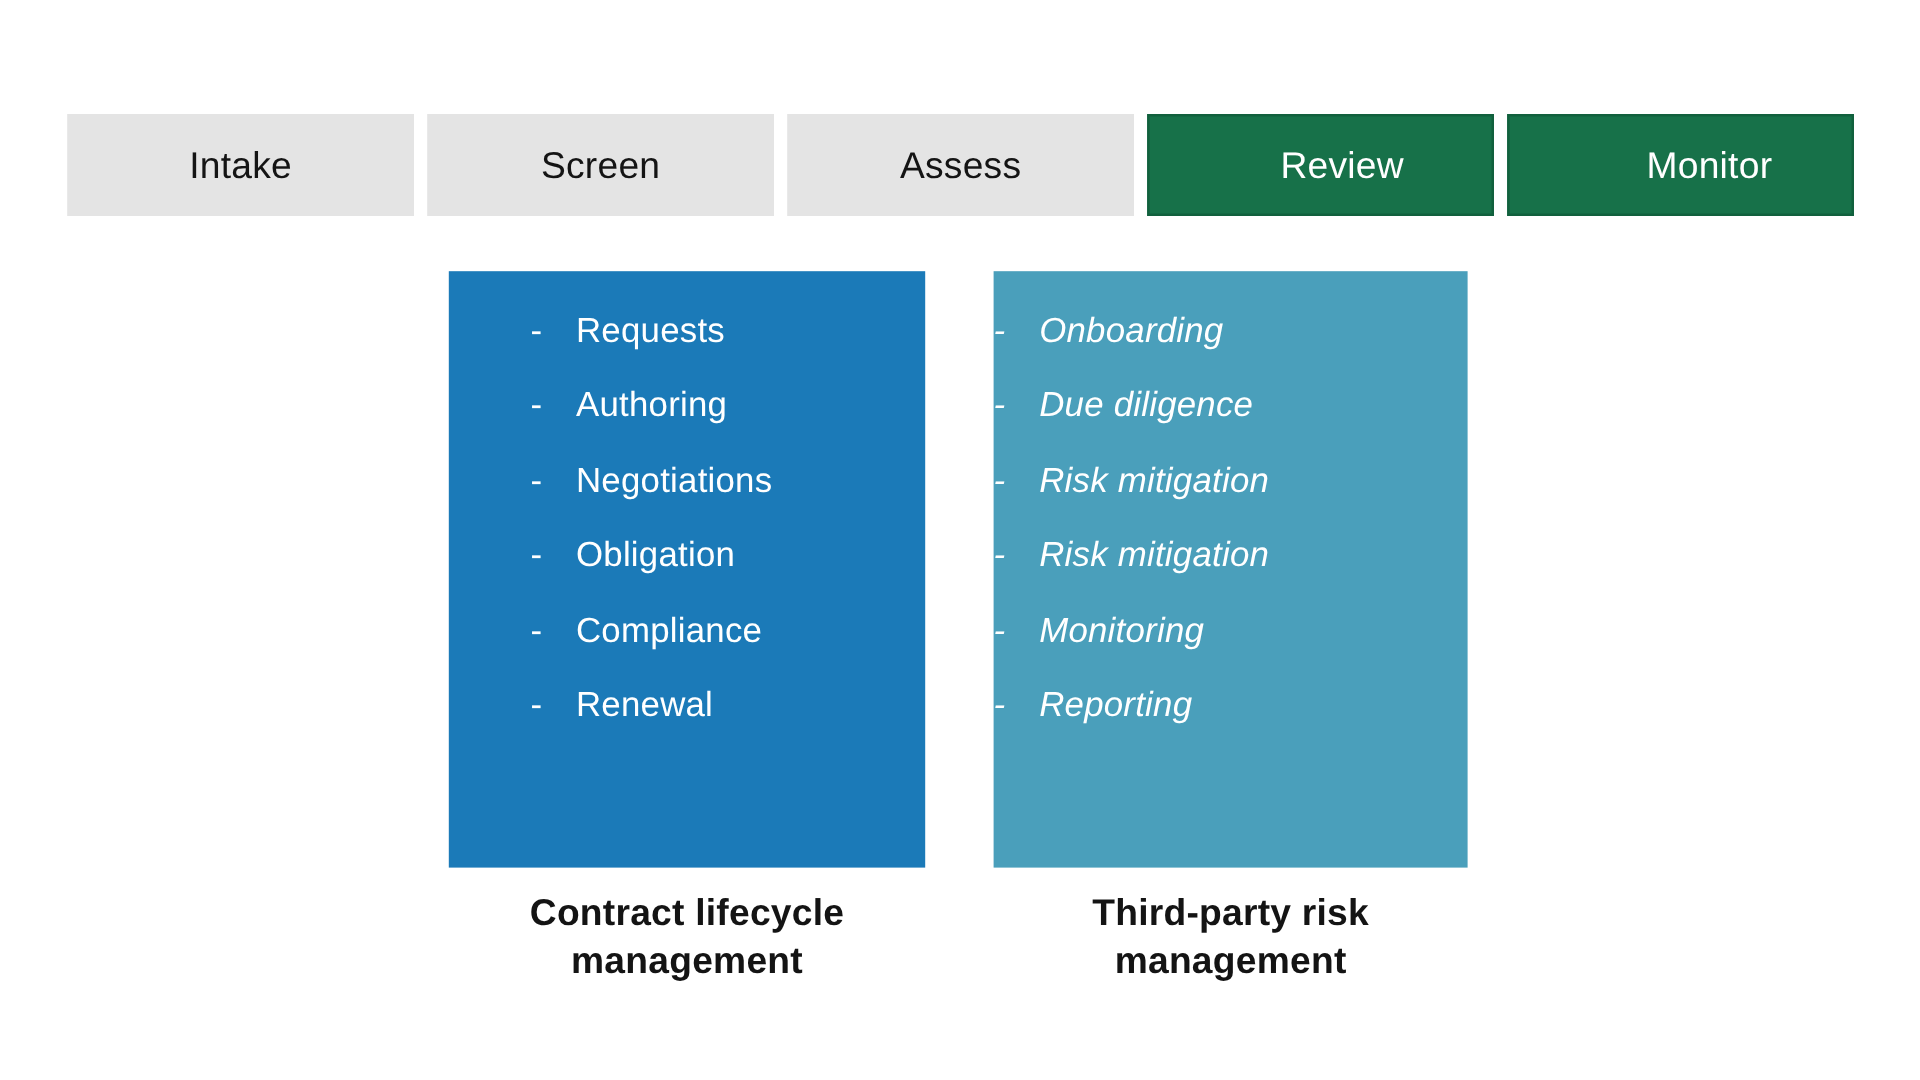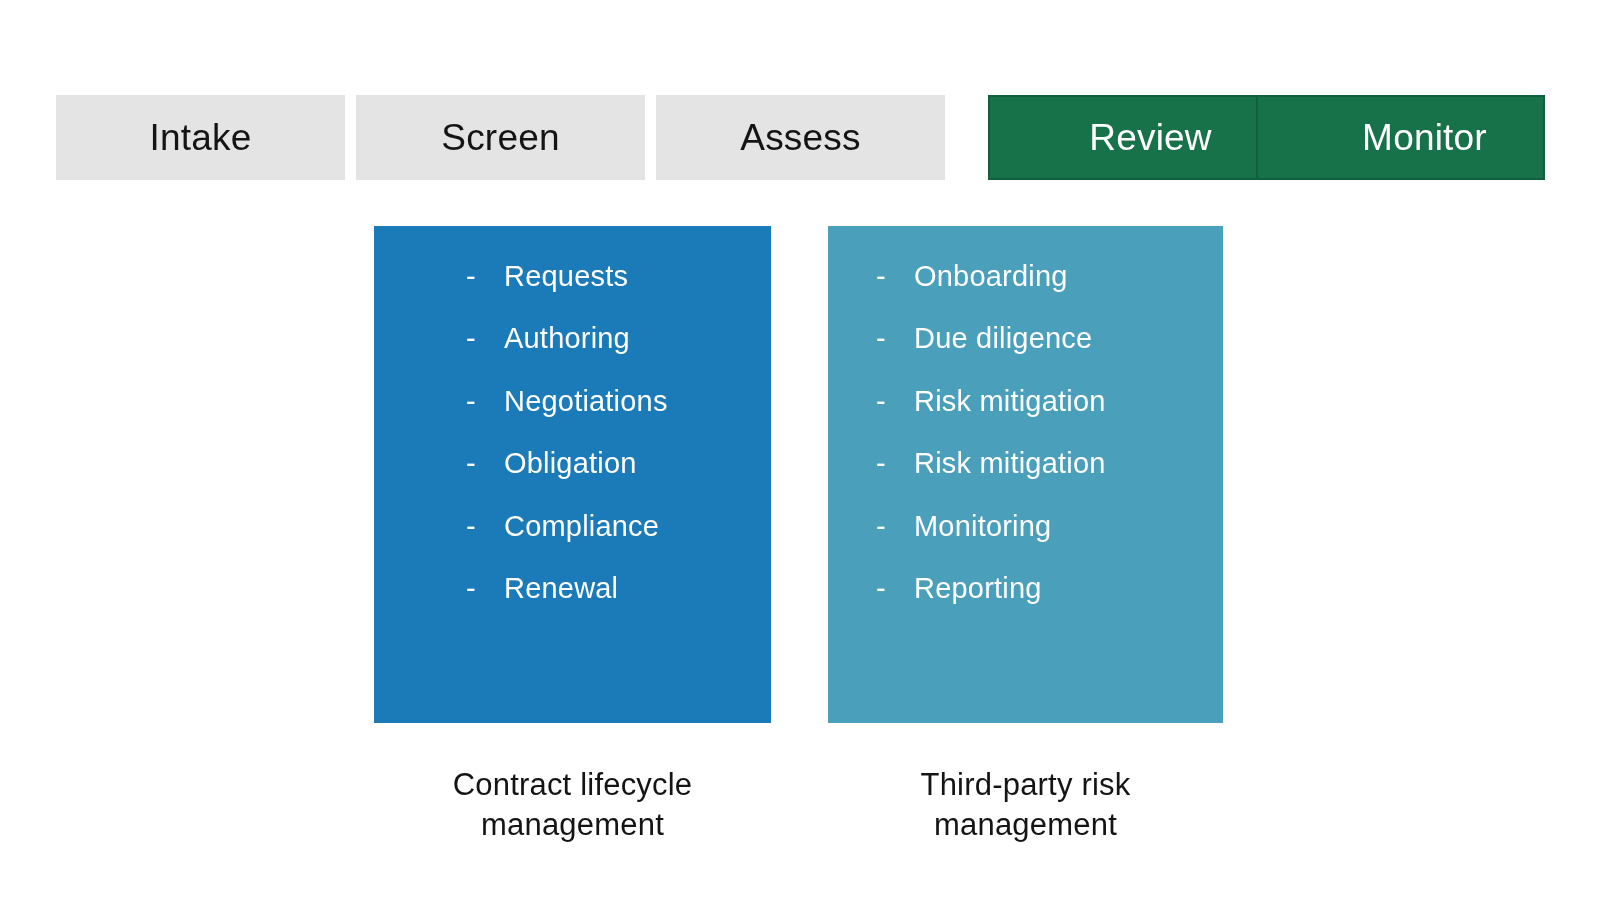--- a/index.html
+++ b/index.html
@@ -18,57 +18,56 @@
     background:#ffffff;
     font-family:"Liberation Sans","DejaVu Sans",sans-serif;
     overflow:hidden;
   }
   
   .stage{
     position:absolute;
     top:95px;height:85px;width:289px;
     box-sizing:border-box;
     display:flex;align-items:center;justify-content:center;
-    font-size:37px;letter-spacing:.2px;
+    font-size:31px;letter-spacing:.2px;
   }
   .stage.inactive{background:var(--stage-inactive-bg);color:var(--text-dark);}
   .stage.active{
     background:var(--stage-active-bg);
     color:var(--text-light);
     border:2px solid var(--stage-active-border);
   }
   .stage-0{left:56px;}
   .stage-1{left:356px;}
   .stage-2{left:656px;}
-  .stage-3{left:988px;padding-left:36px;}
+  .stage-3{left:956px;padding-left:36px;}
   .stage-4{left:1256px;padding-left:48px;}
   
   .panel{
     position:absolute;top:226px;height:497px;
     box-sizing:border-box;
     padding-top:19px;
     color:var(--text-light);
   }
-  .panel-clm{left:374px;width:397px;background:var(--panel1-bg);padding-left:92px;}
-  .panel-tprm{left:828px;width:395px;background:var(--panel2-bg);padding-left:48px;}
+  .panel-clm{left:374px;width:397px;background:var(--panel1-bg);padding-left:68px;}
+  .panel-tprm{left:828px;width:395px;background:var(--panel2-bg);font-style:italic;}
   .li{
     height:62.5px;
     display:flex;align-items:center;
     font-size:29px;letter-spacing:.2px;
   }
   .dash{display:inline-block;width:38px;flex:0 0 38px;}
   .dash::before{content:"-";}
   
   .caption{
     position:absolute;top:741px;
     text-align:center;
     color:var(--text-dark);
-    font-size:31px;line-height:40px;font-weight:400;
+    font-size:31px;line-height:40px;font-weight:700;
     letter-spacing:.2px;
-    margin-top:24px;
   }
   .caption-clm{left:374px;width:397px;}
   .caption-tprm{left:828px;width:395px;}
 </style>
 </head>
 <body>
 
 <div class="canvas">
 
   <div class="stage inactive stage-0">Intake</div>

